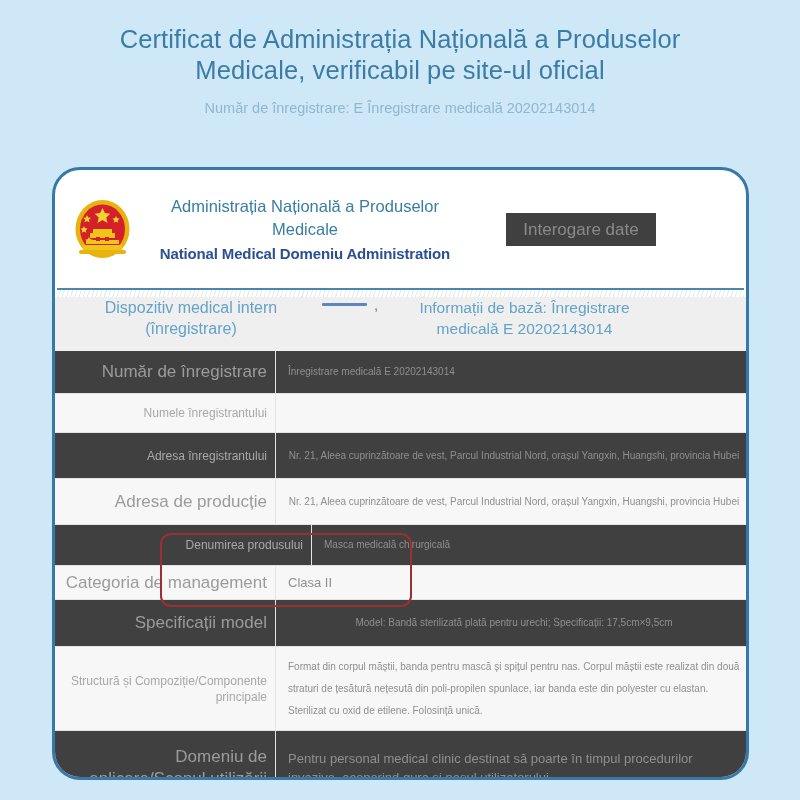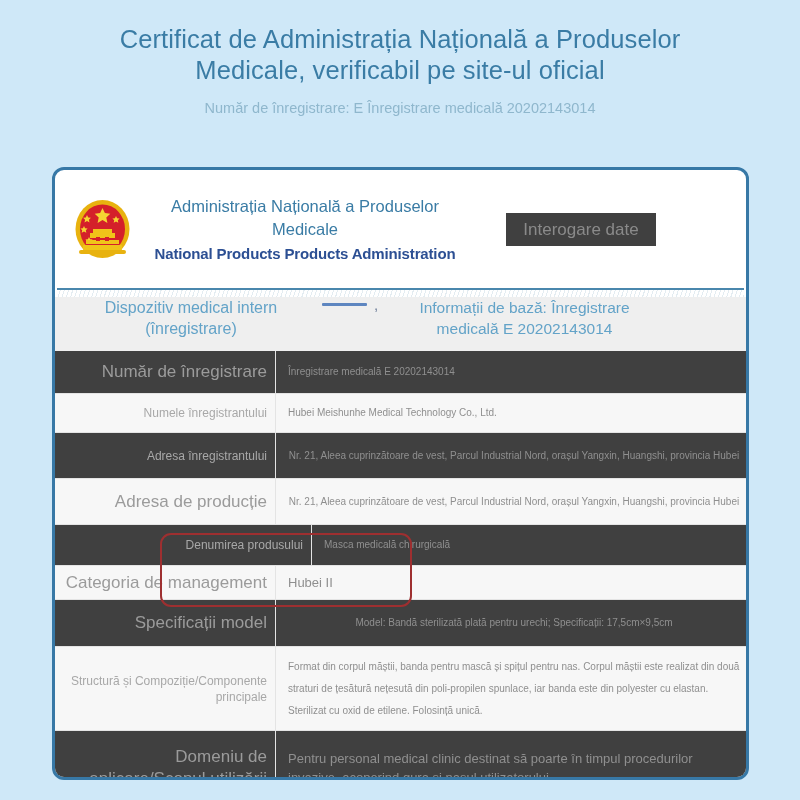--- a/index.html
+++ b/index.html
@@ -39,21 +39,21 @@
 
   
   .card {
     position: absolute;
     left: 52px;
     top: 167px;
     width: 697px;
     height: 613px;
     background: #ffffff;
     border: 3px solid #3778a6;
-    border-radius: 12px;
+    border-radius: 28px;
     overflow: hidden;
   }
 
   
   .card-header {
     height: 118px;
     display: flex;
     align-items: center;
     padding-left: 16px;
     position: relative;
@@ -248,21 +248,21 @@
         <rect x="22" y="33" width="19" height="4" fill="#f0c419"></rect>
         <rect x="12" y="49" width="39" height="5" rx="1" fill="#f0c419"></rect>
         <rect x="25" y="41" width="4" height="4" fill="#d4202a"></rect>
         <rect x="34" y="41" width="4" height="4" fill="#d4202a"></rect>
         <rect x="8" y="54" width="47" height="4" rx="2" fill="#e8b20f"></rect>
       </svg>
     </div>
 
     <div class="agency-names">
       <div class="agency-ro">Administrația Națională a Produselor Medicale</div>
-      <div class="agency-en">National Products Products Administration</div>
+      <div class="agency-en">National Medical Domeniu Administration</div>
     </div>
 
     <div class="query-btn">Interogare date</div>
   </div>
 
   <div class="header-rule"></div>
   <div class="header-hatch"></div>
 
   <div class="info-bar">
     <div class="info-left">Dispozitiv medical intern (înregistrare)</div>
@@ -275,41 +275,40 @@
 
   <div class="table">
 
     <div class="trow h-reg">
       <div class="tlabel">Număr de înregistrare</div>
       <div class="tvalue">Înregistrare medicală E 20202143014</div>
     </div>
 
     <div class="trow alt h-name">
       <div class="tlabel sm">Numele înregistrantului</div>
-      <div class="tvalue">Hubei Meishunhe Medical Technology Co., Ltd.</div>
     </div>
 
     <div class="trow h-addr">
       <div class="tlabel sm">Adresa înregistrantului</div>
       <div class="tvalue center">Nr. 21, Aleea cuprinzătoare de vest, Parcul Industrial Nord, orașul Yangxin, Huangshi, provincia Hubei</div>
     </div>
 
     <div class="trow alt h-prodaddr">
       <div class="tlabel">Adresa de producție</div>
       <div class="tvalue center">Nr. 21, Aleea cuprinzătoare de vest, Parcul Industrial Nord, orașul Yangxin, Huangshi, provincia Hubei</div>
     </div>
 
     <div class="trow h-prodname">
       <div class="tlabel sm">Denumirea produsului</div>
       <div class="tvalue">Masca medicală chirurgicală</div>
     </div>
 
     <div class="trow alt h-cat">
       <div class="tlabel">Categoria de management</div>
-      <div class="tvalue sm">Hubei II</div>
+      <div class="tvalue sm">Clasa II</div>
     </div>
 
     <div class="trow h-spec">
       <div class="tlabel">Specificații model</div>
       <div class="tvalue center">Model: Bandă sterilizată plată pentru urechi; Specificații: 17,5cm×9,5cm</div>
     </div>
 
     <div class="trow alt h-struct">
       <div class="tlabel sm">Structură și Compoziție/Componente principale</div>
       <div class="tvalue center">Format din corpul măștii, banda pentru mască și spițul pentru nas. Corpul măștii este realizat din două straturi de țesătură nețesută din poli-propilen spunlace, iar banda este din polyester cu elastan. Sterilizat cu oxid de etilene. Folosință unică.</div>

